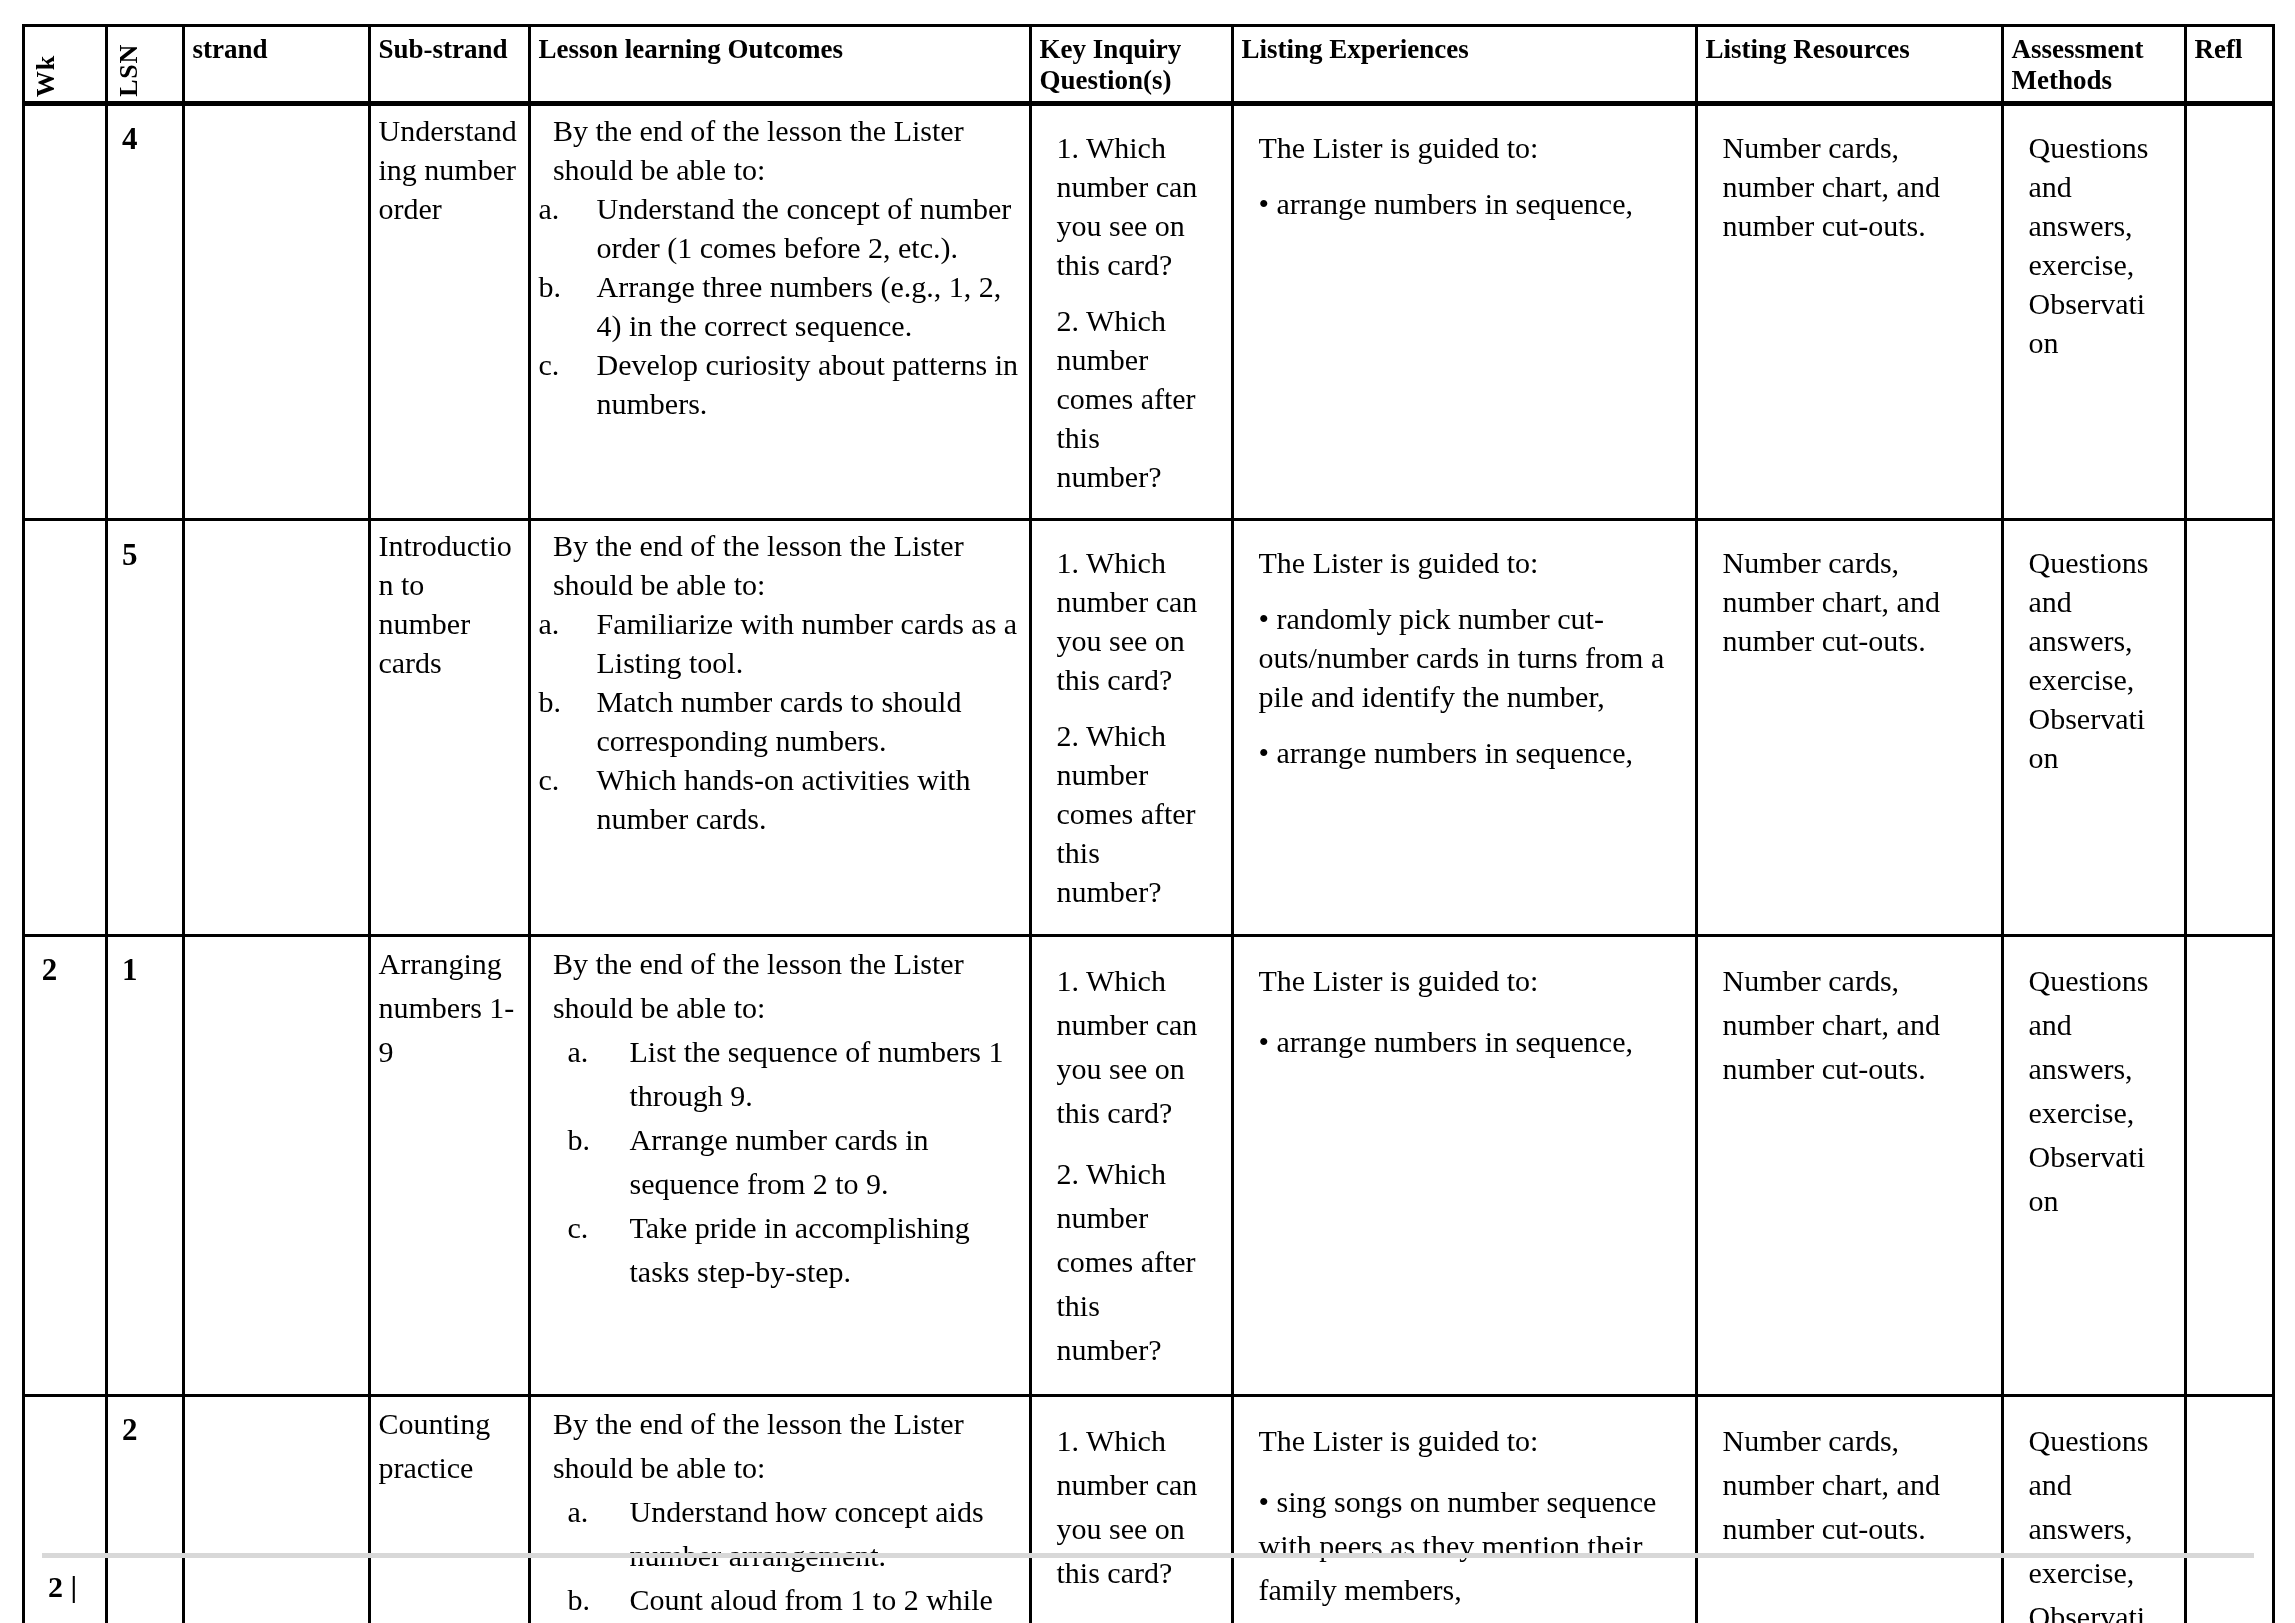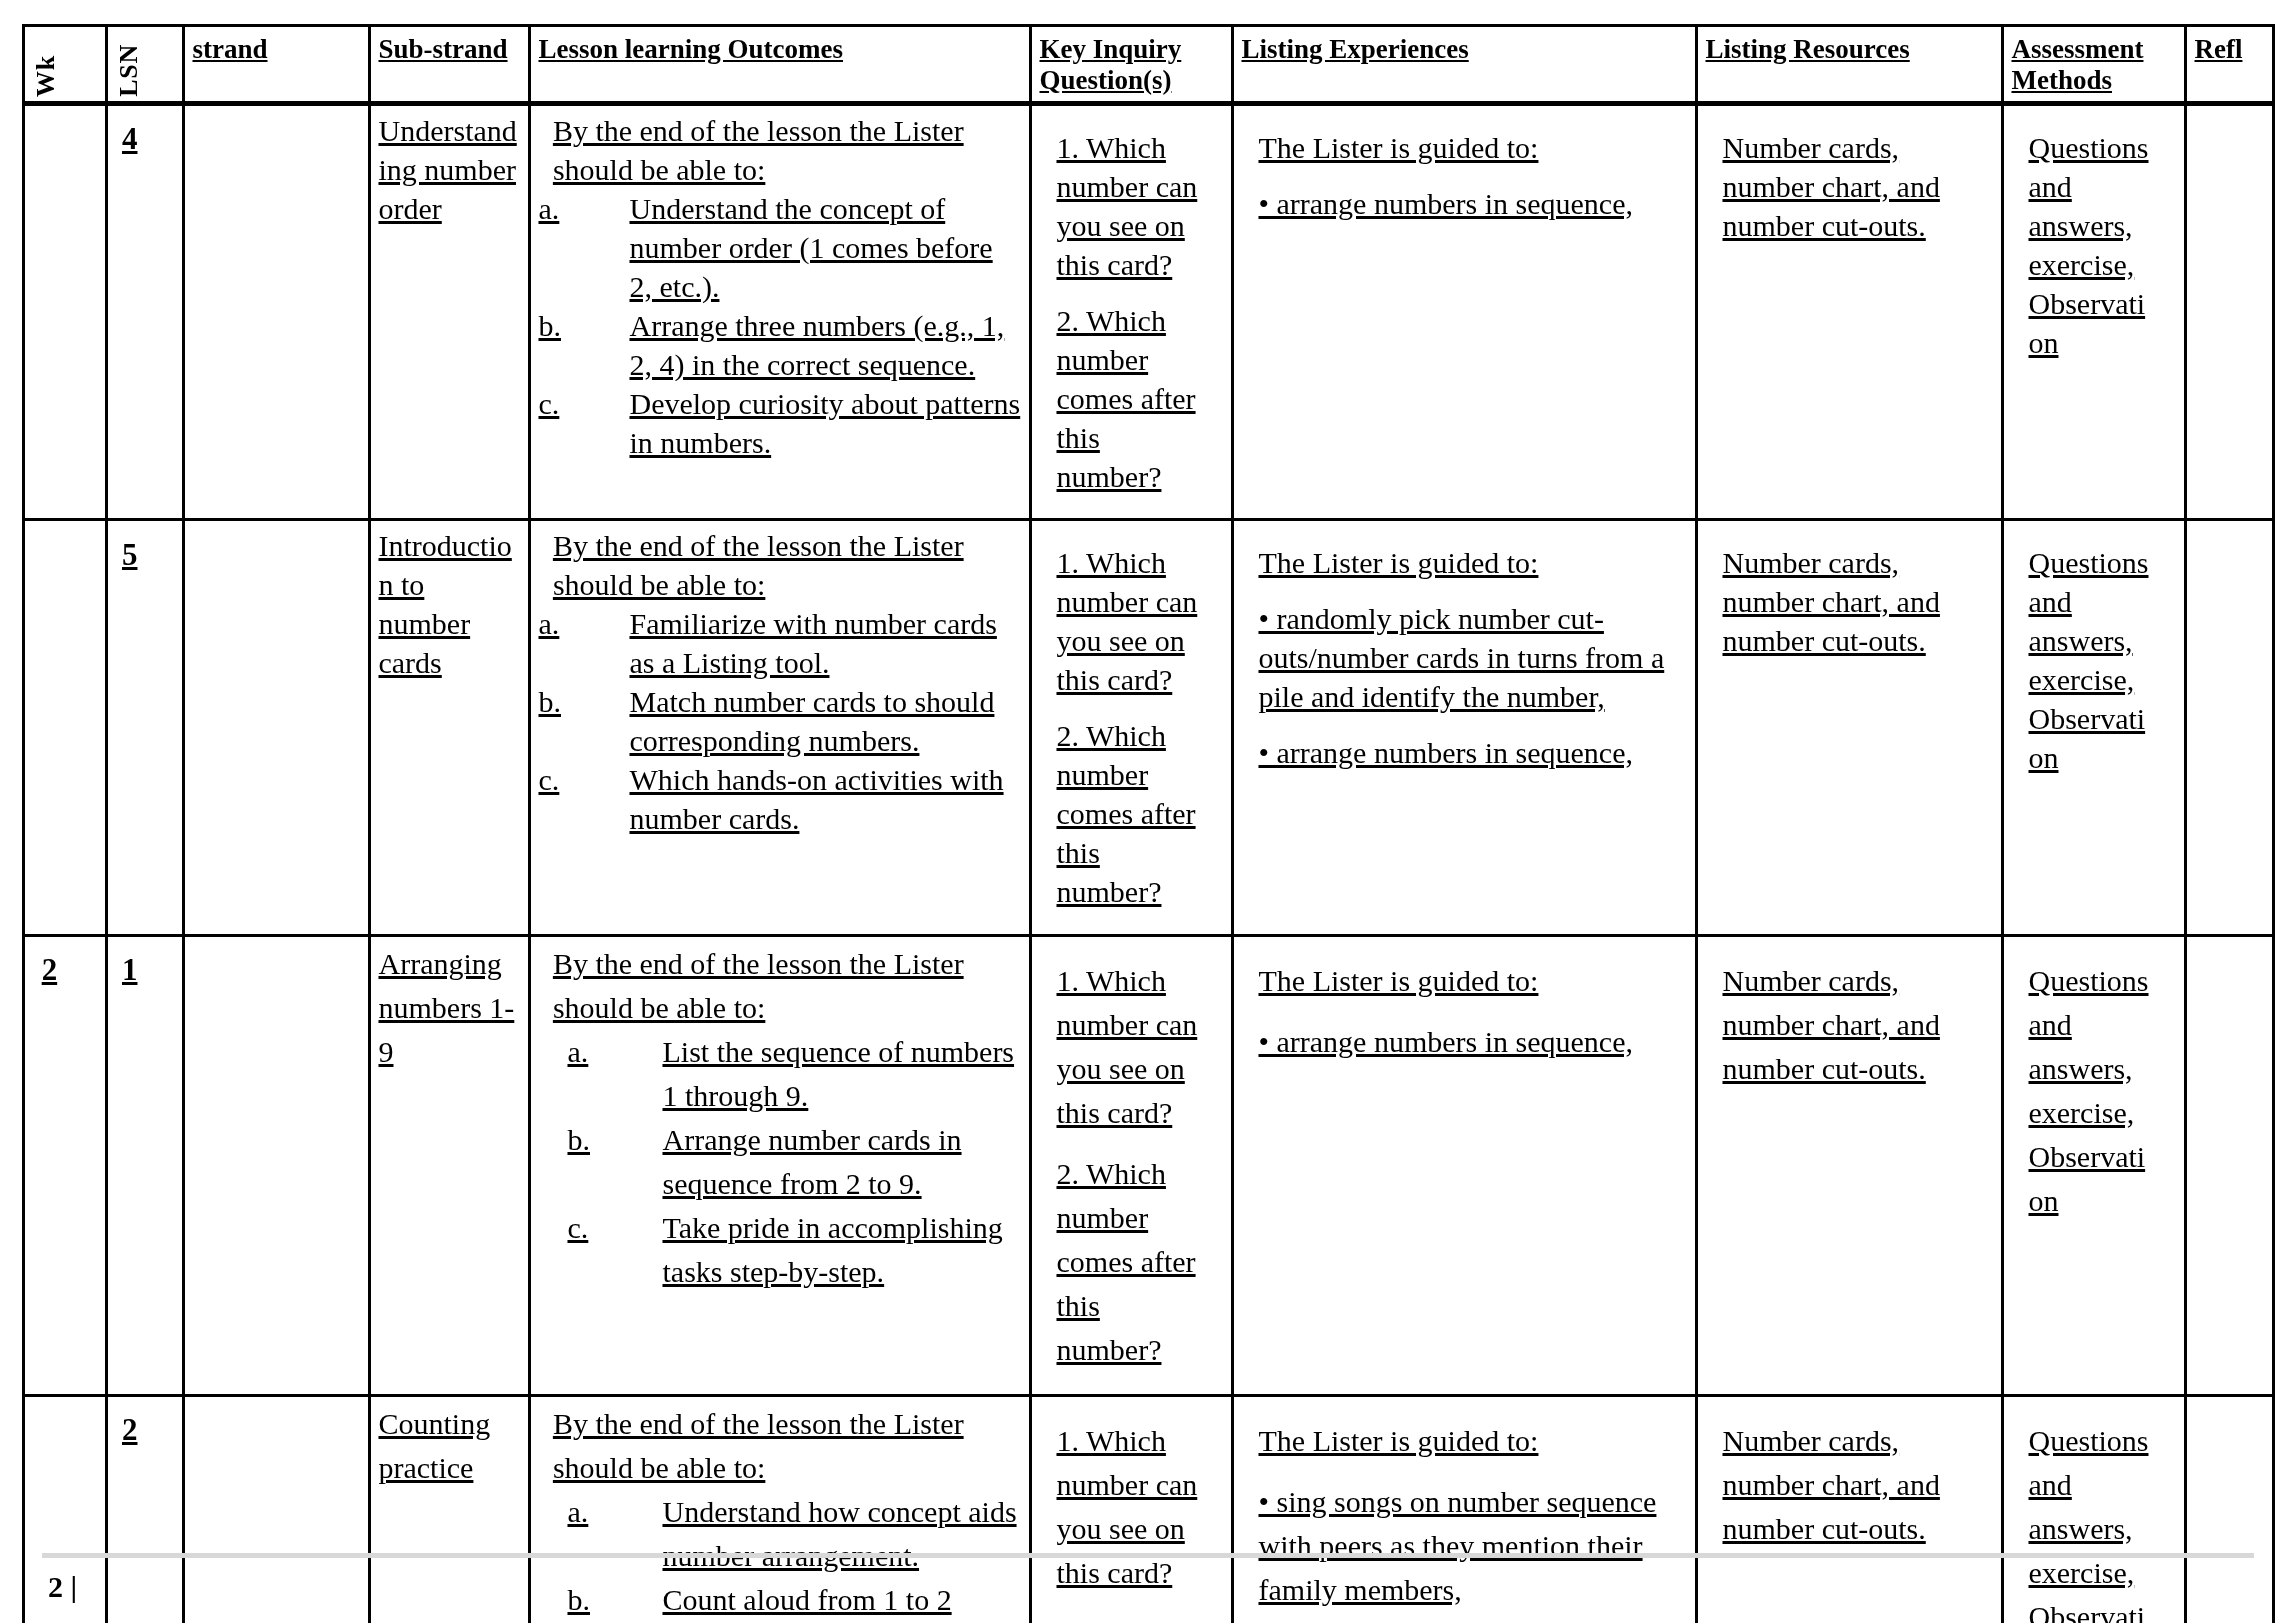--- a/index.html
+++ b/index.html
@@ -7,29 +7,29 @@
         font-family:"Liberation Serif","DejaVu Serif",serif;color:#000;}
   table.grid{position:absolute;left:21.6px;top:24px;width:2249px;border-collapse:collapse;table-layout:fixed;}
   .grid td{border:3.3px solid #000;vertical-align:top;padding:5.2px 7.9px;overflow:hidden;
            overflow-wrap:break-word;word-wrap:break-word;}
   
   tr.head td{border-bottom-width:5.2px;font-weight:bold;font-size:27px;line-height:1.15;padding-top:6.5px;}
   tr.head td.vcell{position:relative;}
   .vlabel{position:absolute;left:6.5px;bottom:3.9px;writing-mode:vertical-rl;transform:rotate(180deg);
           font-weight:bold;font-size:26px;letter-spacing:0.7px;}
   
-  tbody td{font-size:30px;line-height:39px;border-bottom-width:3.9px;text-decoration:underline;}
+  tbody td{font-size:30px;line-height:39px;border-bottom-width:3.9px;}
   tr.tall td{line-height:44px;}
   .num{font-weight:bold;font-size:31px;line-height:1.2;padding-top:9.2px;}
   td.c-wk .num{padding-left:9.2px;}
   td.c-lsn .num{padding-left:6.5px;}
   .c-out .intro{margin:0;padding-left:14.4px;}
   .li{display:flex;margin:0;}
   .li .m{flex:0 0 58px;}
-  .li .t{flex:1 1 auto;margin-left:33px;}
+  .li .t{flex:1 1 auto;}
   tr.indent .li{padding-left:29px;}
   tr.indent .li .m{flex-basis:62px;}
   .c-kiq p,.c-exp p,.c-res p,.c-ass p{margin:17px;}
   
   .footer-rule{position:absolute;left:42px;top:1553px;width:2212px;height:4.6px;background:#d8d8d8;}
   .page-num{position:absolute;left:48px;top:1569px;font-weight:bold;font-size:30px;line-height:1.2;}
 </style>
 </head>
 <body>
 

